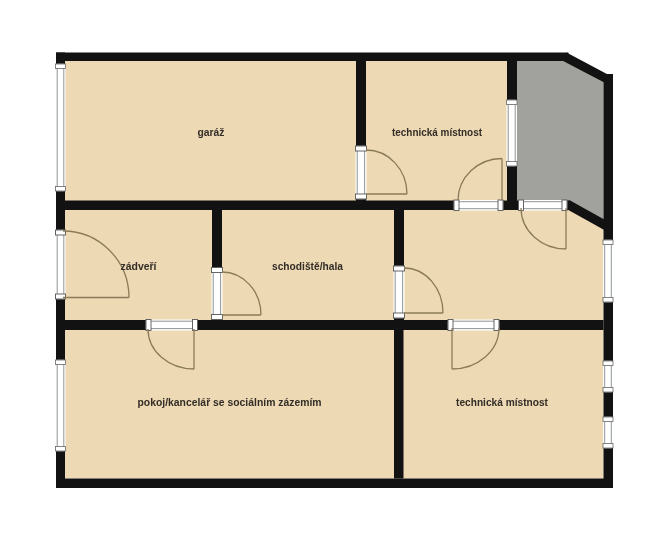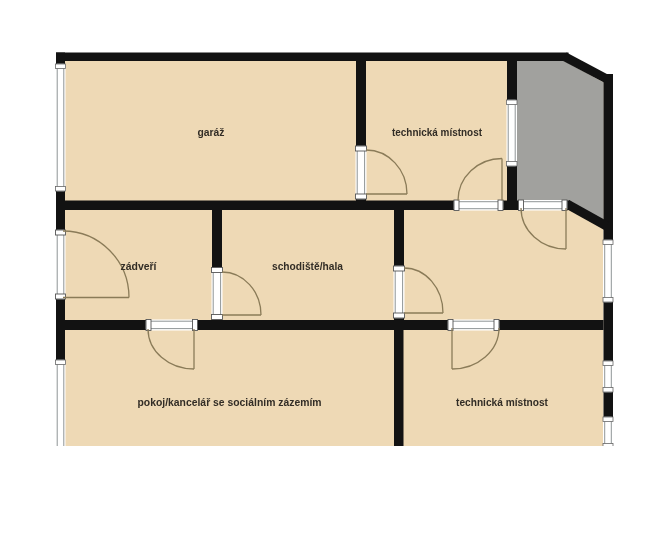--- a/index.html
+++ b/index.html
@@ -1,16 +1,16 @@
 <!DOCTYPE html>
 <html><head>
 <meta charset="utf-8">
 <style>
   html,body{margin:0;padding:0;background:#ffffff;}
-  .page{width:666px;height:446px;position:relative;overflow:hidden;background:#e5e5e5;}
+  .page{width:666px;height:537px;position:relative;overflow:hidden;background:#e5e5e5;}
   text{font-family:"Liberation Sans",sans-serif;fill:#322d26;font-size:11px;font-weight:bold;}
 </style>
 </head>
 <body>
 <div class="page">
 <svg style="filter:blur(0.7px)" width="666" height="537" viewBox="0 0 666 537" shape-rendering="auto">
 
   <rect x="0" y="0" width="666" height="537" fill="#ffffff"></rect>
 
   <polygon points="65,61 564,61 603.5,82.5 603.5,478.5 65,478.5" fill="#eed9b5"></polygon>

